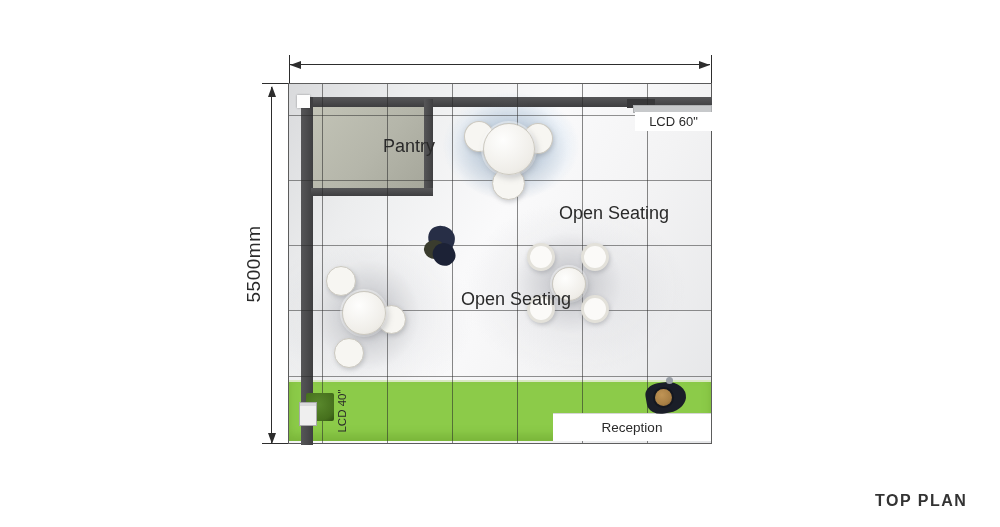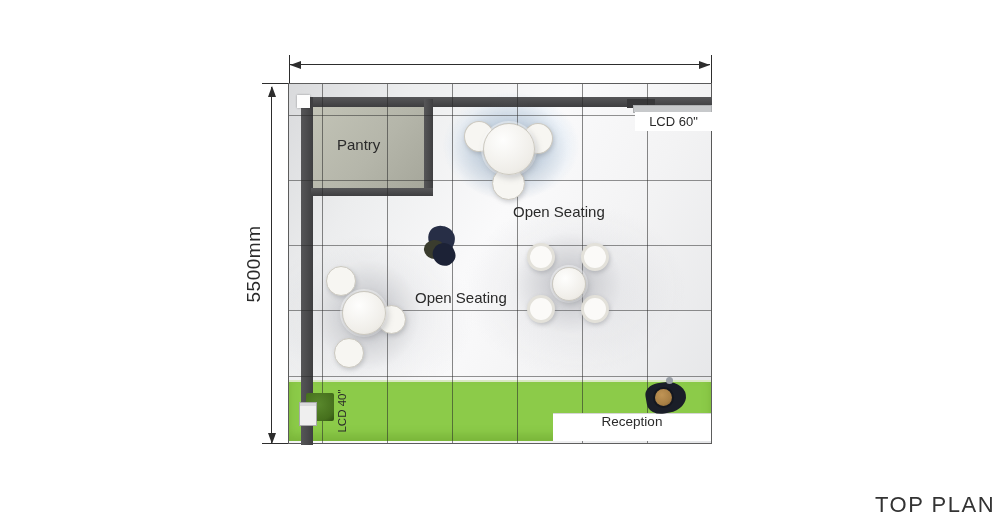--- a/index.html
+++ b/index.html
@@ -40,36 +40,36 @@
   
   .cluster-shadow{border-radius:50%;background:radial-gradient(closest-side,rgba(130,132,140,.38),rgba(130,132,140,0));}
   .table{border-radius:50%;background:radial-gradient(circle at 38% 32%,#fefefd,#efede8 70%,#dddad2);
     border:1px solid var(--table-edge);box-shadow:2px 3px 6px rgba(110,112,118,.35),0 0 0 2px rgba(255,255,255,.45);}
   .chair{border-radius:50%;background:var(--table-fill);border:1px solid var(--table-edge);
     box-shadow:1px 2px 4px rgba(110,112,118,.3);}
   .chair-ring{border-radius:50%;background:#fbfaf8;border:3px solid #e3e1da;box-shadow:1px 2px 4px rgba(110,112,118,.32);box-sizing:border-box;}
   
   .blob{border-radius:48% 52% 45% 55%;}
   
-  .lbl{font-size:15px;white-space:nowrap;}
+  .lbl{font-size:18px;white-space:nowrap;margin-left:46px;}
   .dim-text{font-size:19px;letter-spacing:.5px;}
   .rot{transform:rotate(-90deg);transform-origin:center center;}
   .dimline{background:var(--dim-line);}
   .arr{width:0;height:0;}
   .arr-left{border-top:4px solid transparent;border-bottom:4px solid transparent;border-right:11px solid var(--dim-line);}
   .arr-right{border-top:4px solid transparent;border-bottom:4px solid transparent;border-left:11px solid var(--dim-line);}
   .arr-up{border-left:4px solid transparent;border-right:4px solid transparent;border-bottom:11px solid var(--dim-line);}
   .arr-down{border-left:4px solid transparent;border-right:4px solid transparent;border-top:11px solid var(--dim-line);}
   .lcd60-screen{left:633px;top:105px;width:79px;height:8px;background:var(--lcd-gray);border:1px solid #aeb0b2;box-sizing:border-box;}
   .lcd60-box{left:635px;top:112px;width:77px;height:19px;background:#fff;display:flex;align-items:center;justify-content:center;font-size:13px;}
   .reception{left:553px;top:413px;width:158px;height:28px;background:#fff;border-top:1px solid #d6d6d6;box-sizing:border-box;
-    display:flex;justify-content:center;font-size:13.5px;}
+    display:flex;align-items:center;justify-content:center;font-size:13.5px;}
   .planter{left:306px;top:393px;width:28px;height:28px;background:radial-gradient(circle at 45% 40%,#59882c,var(--planter-green) 70%,#2f4f12);border-radius:2px;}
   .lcd40-unit{left:299px;top:402px;width:18px;height:24px;background:#efefef;border:1px solid #a9a9ab;box-sizing:border-box;box-shadow:inset 0 3px 0 #d9d9db;}
-  .title{font-size:22px;letter-spacing:1.5px;color:#333;}
+  .title{font-size:16px;letter-spacing:1.5px;color:#333;font-weight:bold;}
 </style>
 </head>
 <body>
 
 <div class="canvas">
 
   <div class="abs dimline" style="left:290px;top:64px;width:420px;height:1px;"></div>
   <div class="abs arr arr-left" style="left:290px;top:60.5px;"></div>
   <div class="abs arr arr-right" style="left:699px;top:60.5px;"></div>
   <div class="abs dimline" style="left:289px;top:55px;width:1px;height:28px;"></div>

